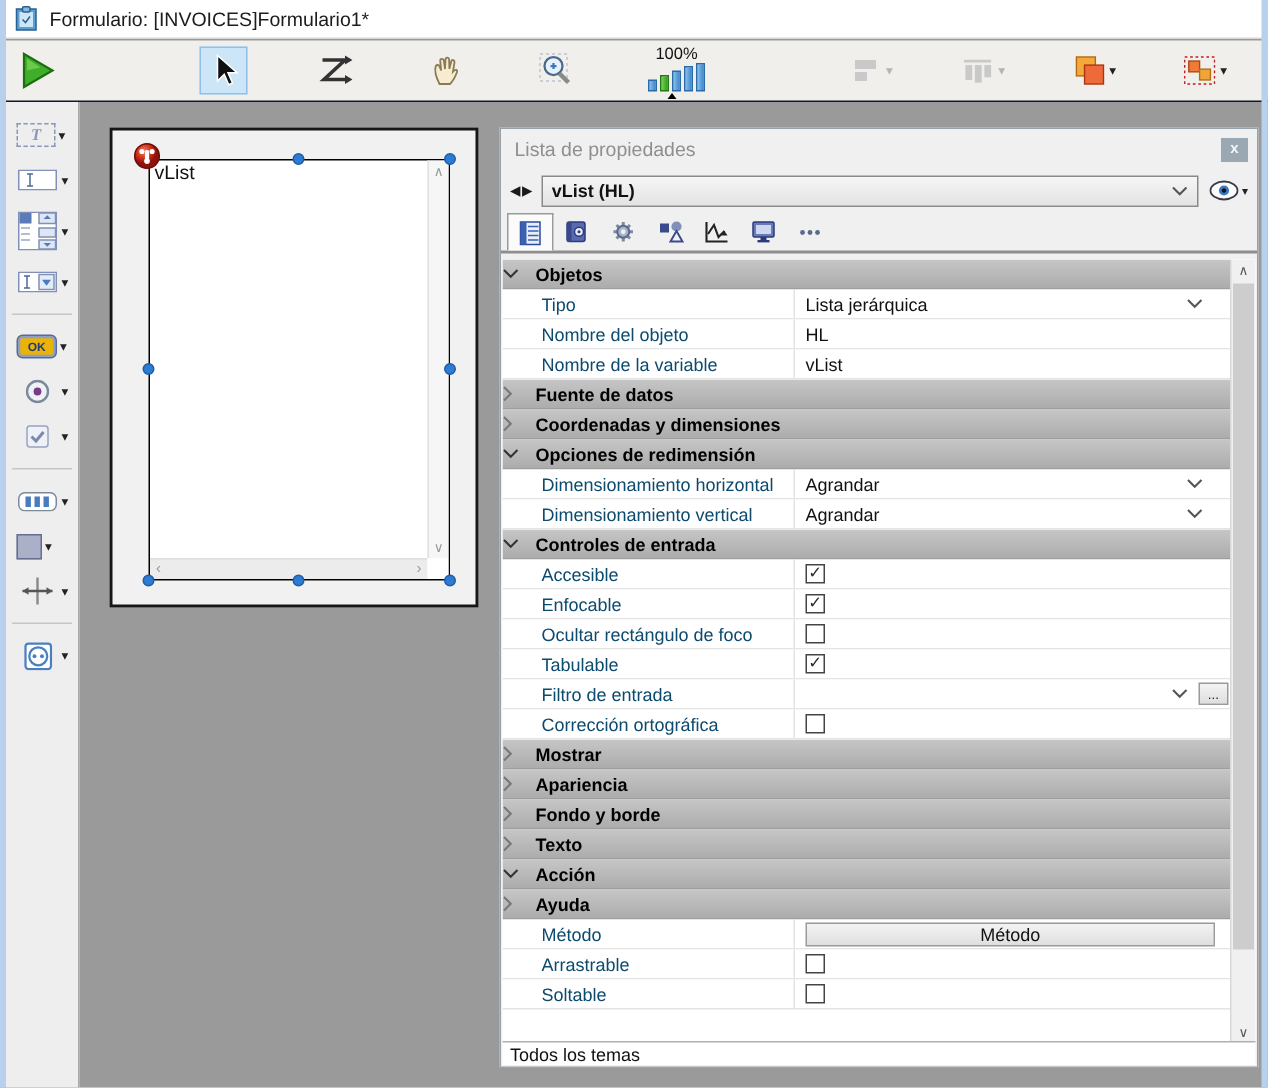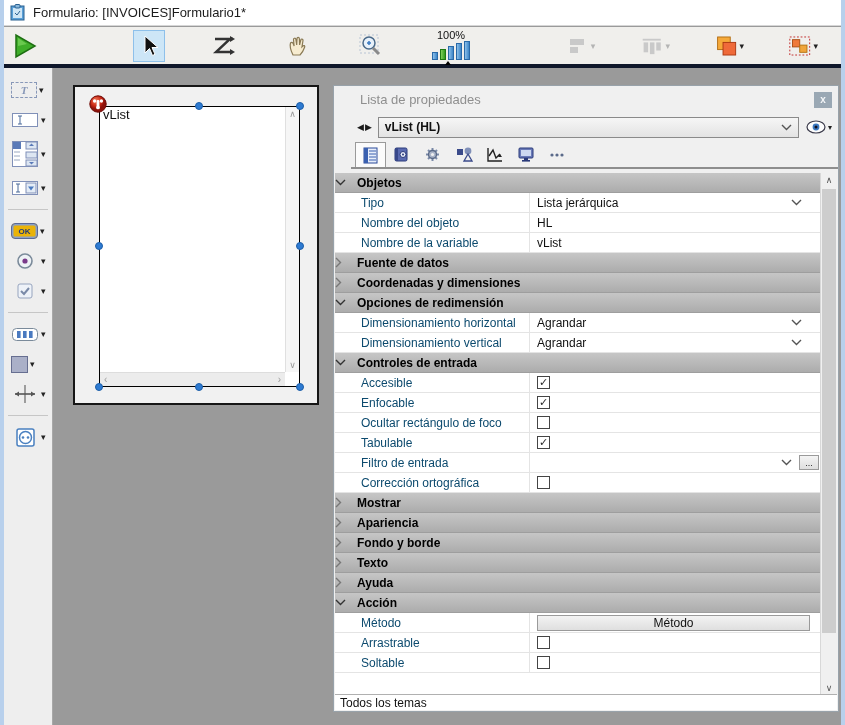--- a/index.html
+++ b/index.html
@@ -11,21 +11,21 @@
   .frame-left { left:0; } .frame-right { right:0; }
 
   
   .titlebar { position:absolute; left:0; top:0; width:100%; height:26px; background:#ffffff;
               border-bottom:1px solid #d6d6d6; display:flex; align-items:center; padding-left:10px; z-index:10; }
   .titlebar .doc-icon { width:15px; height:17px; margin-right:8px; }
   .titlebar .title-text { font-size:13px; color:#1c1c1c; }
 
   
   .toolbar { position:absolute; left:0; top:27px; width:100%; height:41px; background:#f0efec;
-             border-bottom:4px solid #0f172a; display:flex; align-items:center; padding-left:8px; z-index:10;gap:40px; }
+             border-bottom:1px solid #0f172a; display:flex; align-items:center; padding-left:8px; z-index:10;gap:40px; }
   .tbtn { height:32px; min-width:32px; display:flex; align-items:center; justify-content:center; margin:0 1px; border:1px solid transparent; }
   .tbtn.active { background:#cde6f7; border:1px solid #8ec0ea; }
   .tsep-v { width:1px; height:28px; background:#c9c9c9; margin:0 5px; }
   .drop { font-size:9px; color:#222; margin-left:2px; }
   .drop.dis { color:#b4b4b4; }
 
   .zoomwidget { display:flex; flex-direction:column; align-items:center; margin:0 4px; position:relative; top:-1px;}
   .zoomlabel { font-size:11px; color:#111; line-height:10px; margin-bottom:1px; }
   .zoombars { display:flex; align-items:flex-end; gap:2px; }
   .zbar { width:6px; background:linear-gradient(90deg,#8cc0ea,#3d86c8); border:1px solid #2a6aa8; }
@@ -55,21 +55,21 @@
   .vsb { position:absolute; right:0; top:0; bottom:14px; width:14px; background:#f6f6f6; border-left:1px solid #e0e0e0; }
   .vsb .sa { position:absolute; left:0; width:100%; text-align:center; font-size:9px; color:#9a9a9a; }
   .hsb { position:absolute; left:0; bottom:0; height:14px; right:14px; background:#ececec; border-top:1px solid #ddd; }
   .hsb .sa { position:absolute; top:0; height:100%; display:flex; align-items:center; font-size:10px; color:#9a9a9a; }
   .sbcorner { position:absolute; right:0; bottom:0; width:14px; height:14px; background:#fff; }
   .handle { position:absolute; width:8px; height:8px; border-radius:50%; background:#2e7bd2; border:1px solid #1d5ea8; z-index:8; }
   .badge { position:absolute; left:14px; top:8px; width:18px; height:18px; z-index:9; }
 
   
   .panel { position:absolute; left:333px; top:85px; width:506px; height:627px; background:#f0f0f0;
-           border:1px solid #98a2aa; z-index:6;padding-left:17px; }
+           border:1px solid #98a2aa; z-index:6; }
   .panel-title { height:27px; display:flex; align-items:center; padding:0 6px 0 9px; }
   .panel-title .ttl { font-size:13px; color:#8f8f8f; flex:1; }
   .panel-close { width:18px; height:16px; background:#9aa8b4; color:#f4f6f8; font-size:10px; font-weight:bold;
                  display:flex; align-items:center; justify-content:center; }
   .selrow { height:28px; display:flex; align-items:center; padding:0 6px; }
   .selarrows { font-size:9px; color:#1a1a1a; letter-spacing:1px; margin-right:5px; }
   .objcombo { flex:1; height:21px; background:linear-gradient(#f6f6f6,#e3e3e3); border:1px solid #8a8a8a;
               display:flex; align-items:center; padding:0 6px; font-size:12px; color:#111; }
   .objcombo .cv { flex:1; }
   .eyewrap { display:flex; align-items:center; margin-left:7px; }
@@ -622,33 +622,33 @@
       <div class="prop-header">
         <span class="chev">
           <svg class="chev-svg" width="7" height="11" viewBox="0 0 7 11">
             <polyline points="1,1 5.5,5.5 1,10" fill="none" stroke="#777" stroke-width="1.4"></polyline>
           </svg>
         </span>
         <span class="hl">Texto</span>
       </div>
       <div class="prop-header">
         <span class="chev">
+          <svg class="chev-svg" width="11" height="7" viewBox="0 0 11 7">
+            <polyline points="1,1 5.5,5.5 10,1" fill="none" stroke="#333" stroke-width="1.4"></polyline>
+          </svg>
+        </span>
+        <span class="hl">Acción</span>
+      </div>
+      <div class="prop-header">
+        <span class="chev">
           <svg class="chev-svg" width="7" height="11" viewBox="0 0 7 11">
             <polyline points="1,1 5.5,5.5 1,10" fill="none" stroke="#777" stroke-width="1.4"></polyline>
           </svg>
         </span>
         <span class="hl">Ayuda</span>
-      </div>
-      <div class="prop-header">
-        <span class="chev">
-          <svg class="chev-svg" width="11" height="7" viewBox="0 0 11 7">
-            <polyline points="1,1 5.5,5.5 10,1" fill="none" stroke="#333" stroke-width="1.4"></polyline>
-          </svg>
-        </span>
-        <span class="hl">Acción</span>
       </div>
       <div class="prop-row">
         <span class="plabel">Método</span>
         <span class="pdivider"></span>
         <span class="methodbtn">Método</span>
       </div>
       <div class="prop-row">
         <span class="plabel">Arrastrable</span>
         <span class="pdivider"></span>
         <span class="pcheck"></span>

